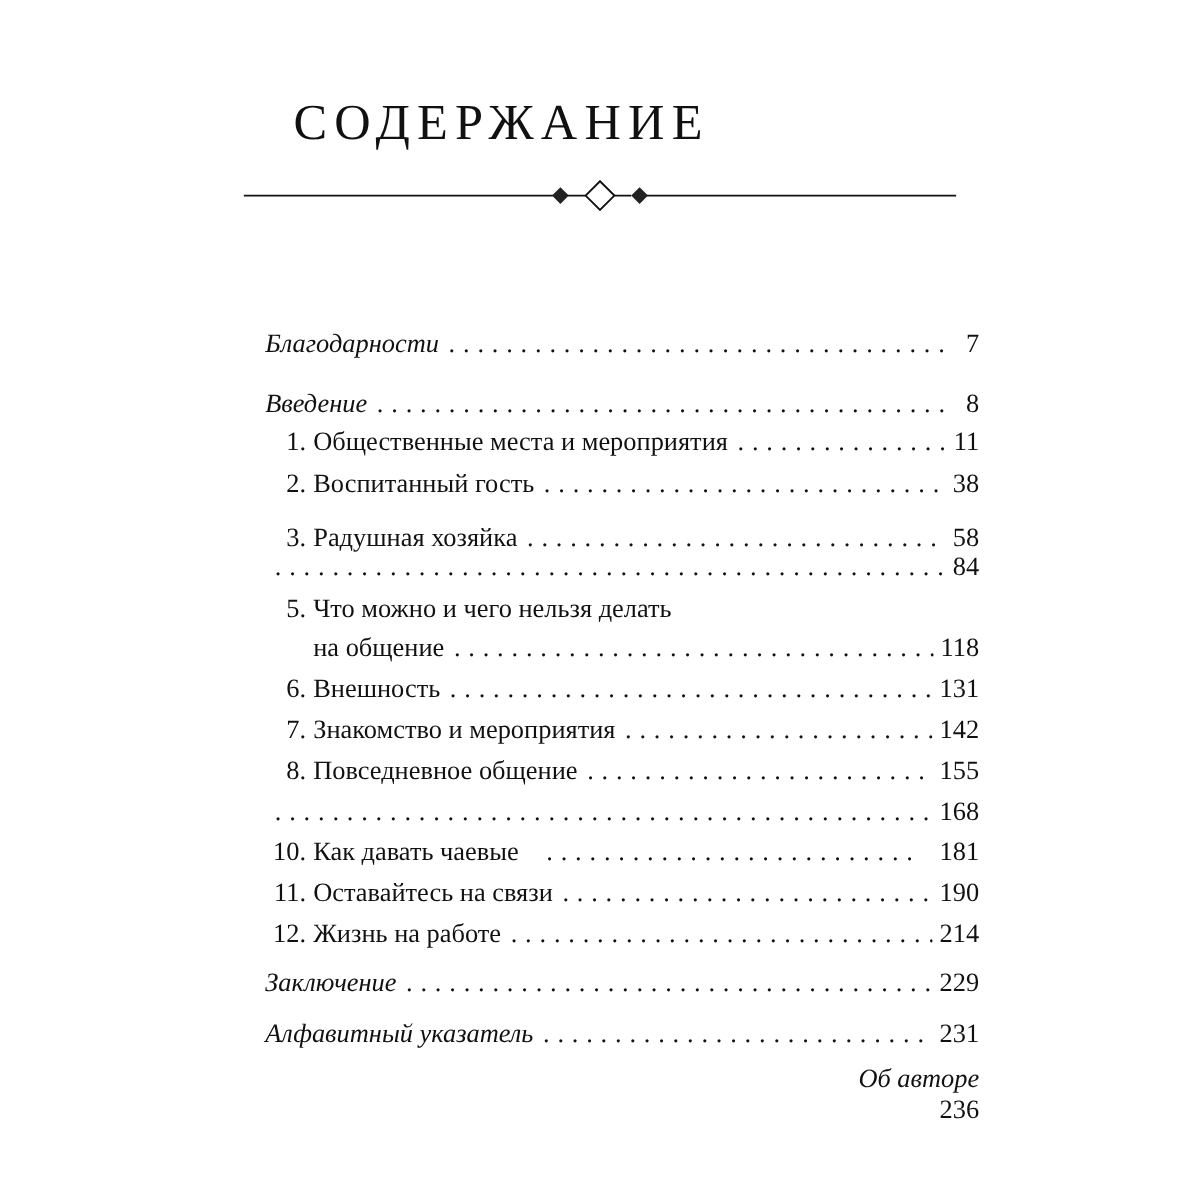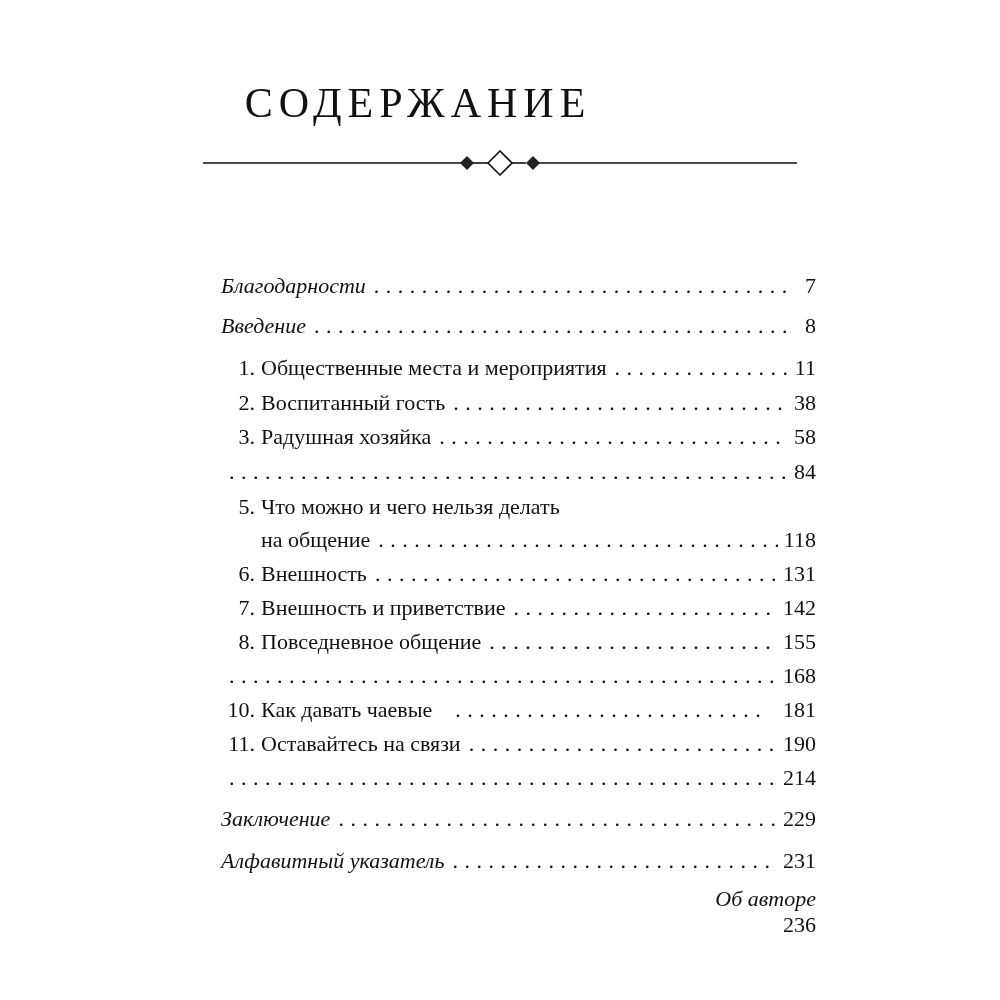--- a/index.html
+++ b/index.html
@@ -103,37 +103,37 @@
   <line x1="336" y1="13" x2="594" y2="13" stroke="#111" stroke-width="1.6"></line>
 </svg>
 
 <div class="toc">
 
   <div class="toc-row italic" style="top:4px;">
     <span class="label">Благодарности</span>
     <span class="dots"></span>
     <span class="page">7</span>
   </div>
-  <div class="toc-row italic" style="top:44px;">
+  <div class="toc-row italic" style="top:54px;">
     <span class="label">Введение</span>
     <span class="dots"></span>
     <span class="page">8</span>
   </div>
 
   <div class="toc-row chapter" style="top:86px;">
     <span class="label"><span class="num">1.</span><span>Общественные места и мероприятия</span></span>
     <span class="dots"></span>
     <span class="page">11</span>
   </div>
   <div class="toc-row chapter" style="top:121px;">
     <span class="label"><span class="num">2.</span><span>Воспитанный гость</span></span>
     <span class="dots"></span>
     <span class="page">38</span>
   </div>
-  <div class="toc-row chapter" style="top:155px;">
+  <div class="toc-row chapter" style="top:166px;">
     <span class="label"><span class="num">3.</span><span>Радушная хозяйка</span></span>
     <span class="dots"></span>
     <span class="page">58</span>
   </div>
   <div class="toc-row chapter" style="top:190px;">
     <span class="dots"></span>
     <span class="page">84</span>
   </div>
   <div class="toc-row chapter" style="top:225px;">
     <span class="label"><span class="num">5.</span><span>Что можно и чего нельзя делать</span></span>
@@ -142,21 +142,21 @@
     <span class="label indent-cont">на общение</span>
     <span class="dots"></span>
     <span class="page">118</span>
   </div>
   <div class="toc-row chapter" style="top:292px;">
     <span class="label"><span class="num">6.</span><span>Внешность</span></span>
     <span class="dots"></span>
     <span class="page">131</span>
   </div>
   <div class="toc-row chapter" style="top:326px;">
-    <span class="label"><span class="num">7.</span><span>Внешность и приветствие</span></span>
+    <span class="label"><span class="num">7.</span><span>Знакомство и мероприятия</span></span>
     <span class="dots"></span>
     <span class="page">142</span>
   </div>
   <div class="toc-row chapter" style="top:360px;">
     <span class="label"><span class="num">8.</span><span>Повседневное общение</span></span>
     <span class="dots"></span>
     <span class="page">155</span>
   </div>
   <div class="toc-row chapter" style="top:394px;">
     <span class="dots"></span>
@@ -166,20 +166,21 @@
     <span class="label"><span class="num">10.</span><span>Как давать чаевые</span></span>
     <span class="dots"></span>
     <span class="page">181</span>
   </div>
   <div class="toc-row chapter" style="top:462px;">
     <span class="label"><span class="num">11.</span><span>Оставайтесь на связи</span></span>
     <span class="dots"></span>
     <span class="page">190</span>
   </div>
   <div class="toc-row chapter" style="top:496px;">
+    <span class="label"><span class="num">12.</span><span>Жизнь на работе</span></span>
     <span class="dots"></span>
     <span class="page">214</span>
   </div>
 
   <div class="toc-row italic" style="top:537px;">
     <span class="label">Заключение</span>
     <span class="dots"></span>
     <span class="page">229</span>
   </div>
   <div class="toc-row italic" style="top:579px;">

